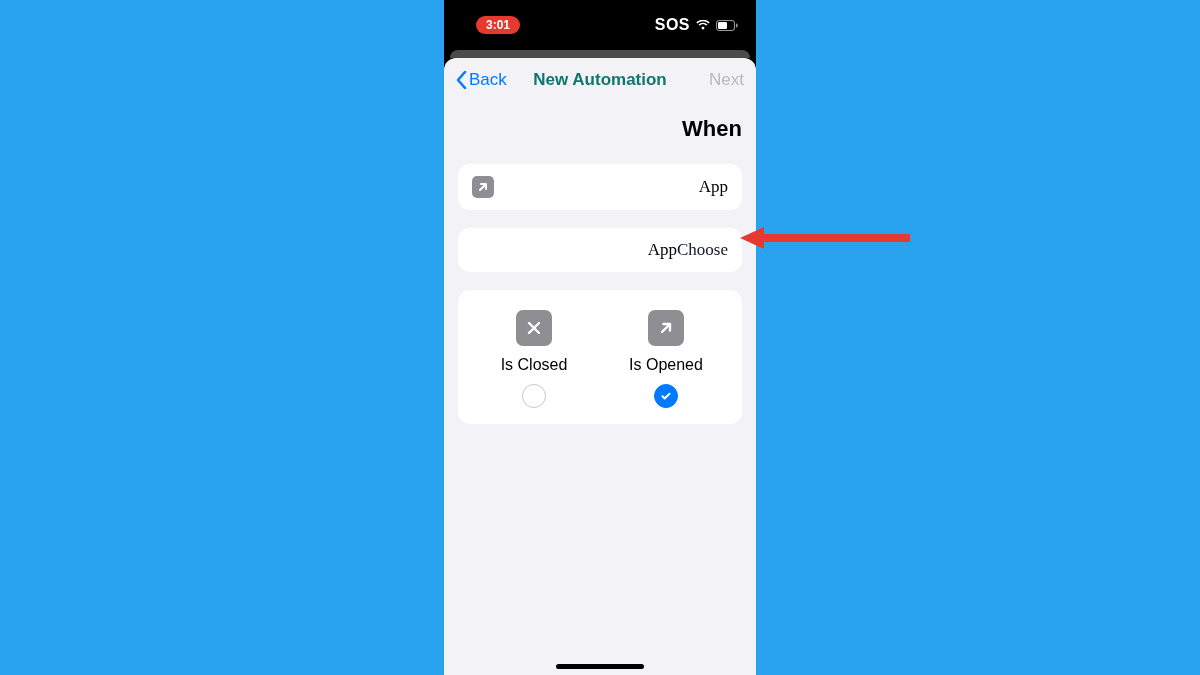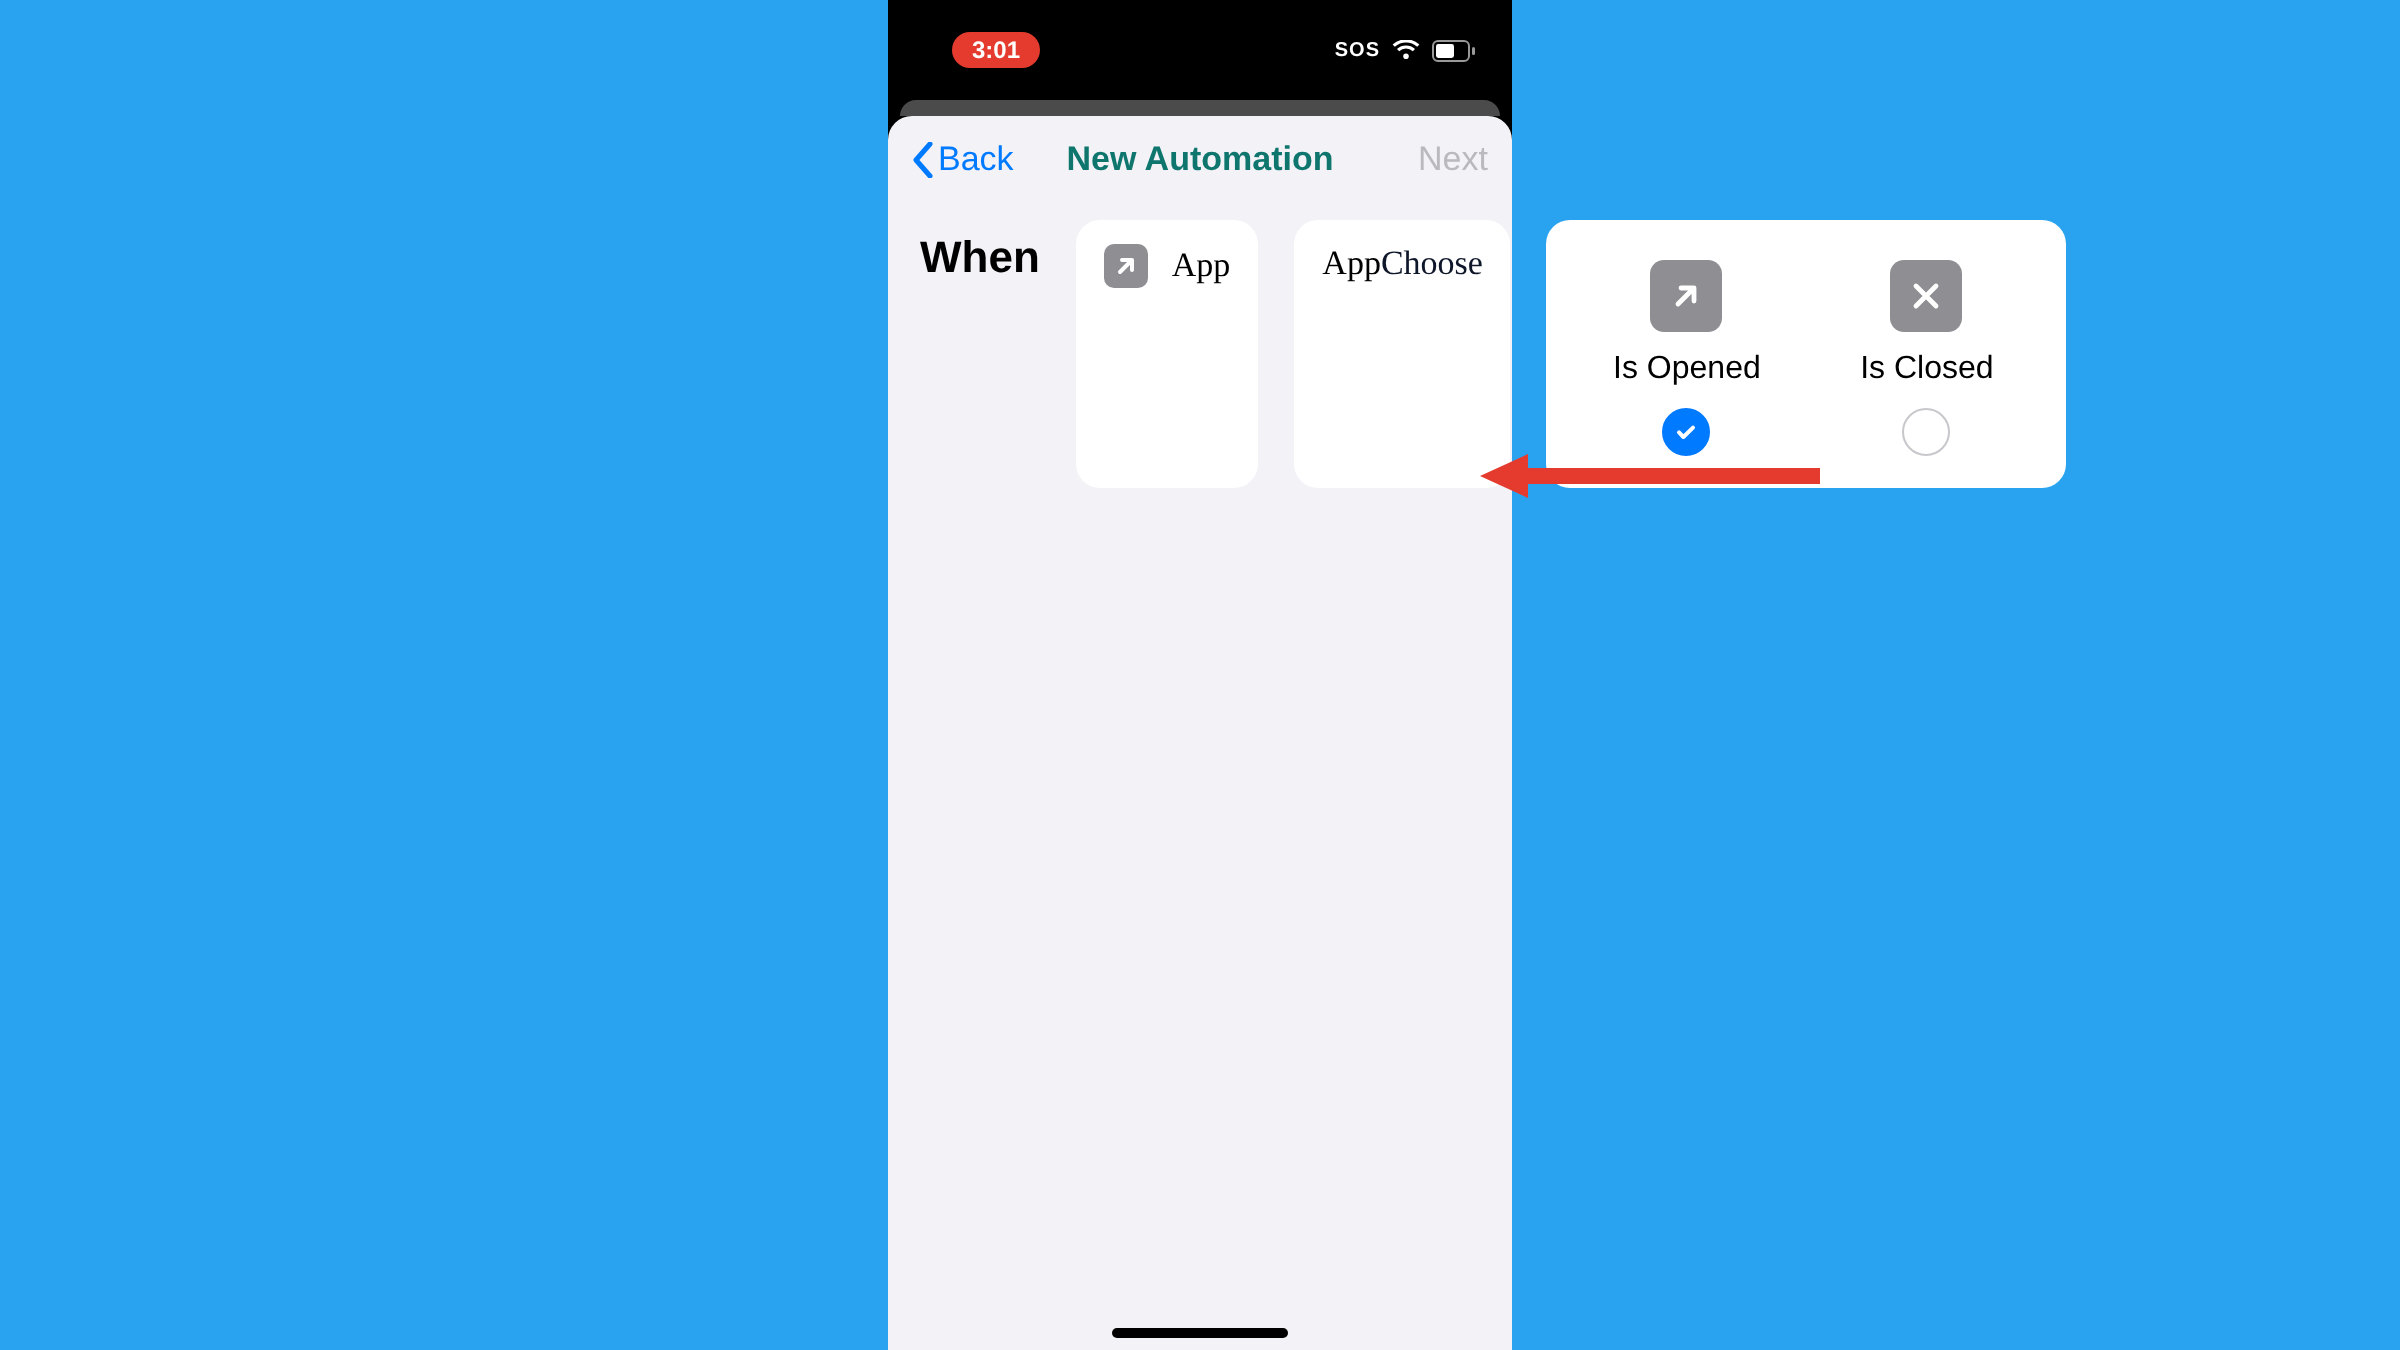--- a/index.html
+++ b/index.html
@@ -37,21 +37,21 @@
       font-weight: 600;
       border-radius: 12px;
       padding: 2px 10px;
       margin-left: 20px;
     }
     .status-right {
       display: flex;
       align-items: center;
       gap: 6px;
       color: #fff;
-      font-size: 10px;
+      font-size: 16px;
       font-weight: 700;
       margin-right: 6px;
     }
     .sos { letter-spacing: 0.5px; }
     .wifi-icon svg, .battery-icon svg { display: block; }
     .sheet-behind {
       height: 8px;
       background: #4b4b4c;
       border-top-left-radius: 10px;
       border-top-right-radius: 10px;
@@ -92,22 +92,23 @@
       font-weight: 600;
       color: #0f766e;
     }
     .nav-next {
       color: #b9b9be;
       font-size: 17px;
     }
     .content {
       padding: 8px 14px 0 14px;
       display: flex;
-      flex-direction: row;
+      flex-direction: column;
       gap: 18px;
+      text-align: right;
     }
     .section-heading {
       font-size: 22px;
       font-weight: 700;
       color: #000;
       margin-bottom: 4px;
       margin-top: 6px;
       padding-left: 2px;
     }
     .card {
@@ -266,44 +267,44 @@
           <div class="row-label">App</div>
           <div class="row-action">Choose</div>
         </div>
       </div>
 
       <div class="state-card">
         <div class="state-options">
 
           <div class="state-option">
             <div class="state-icon">
+              <svg width="16" height="16" viewBox="0 0 16 16">
+                  <path d="M3 3l10 10M13 3L3 13" stroke="#fff" stroke-width="2.4" fill="none" stroke-linecap="round"></path>
+                </svg>
+            </div>
+            <div class="state-label">Is Closed</div>
+            <div class="state-radio">
+              
+            </div>
+          </div>
+
+          <div class="state-option">
+            <div class="state-icon">
               <svg width="18" height="18" viewBox="0 0 18 18">
                   <path d="M5 13L13 5M13 5H6.5M13 5v6.5" stroke="#fff" stroke-width="2.4" fill="none" stroke-linecap="round" stroke-linejoin="round"></path>
                 </svg>
             </div>
             <div class="state-label">Is Opened</div>
             <div class="state-radio selected">
               <svg width="12" height="12" viewBox="0 0 12 12">
                   <path d="M2.5 6.2l2.2 2.3L9.5 3.8" stroke="#fff" stroke-width="2" fill="none" stroke-linecap="round" stroke-linejoin="round"></path>
                 </svg>
             </div>
           </div>
 
-          <div class="state-option">
-            <div class="state-icon">
-              <svg width="16" height="16" viewBox="0 0 16 16">
-                  <path d="M3 3l10 10M13 3L3 13" stroke="#fff" stroke-width="2.4" fill="none" stroke-linecap="round"></path>
-                </svg>
-            </div>
-            <div class="state-label">Is Closed</div>
-            <div class="state-radio">
-              
-            </div>
-          </div>
-
         </div>
       </div>
 
     </div>
 
     <div class="home-indicator"></div>
   </div>
 
 </div>
 

